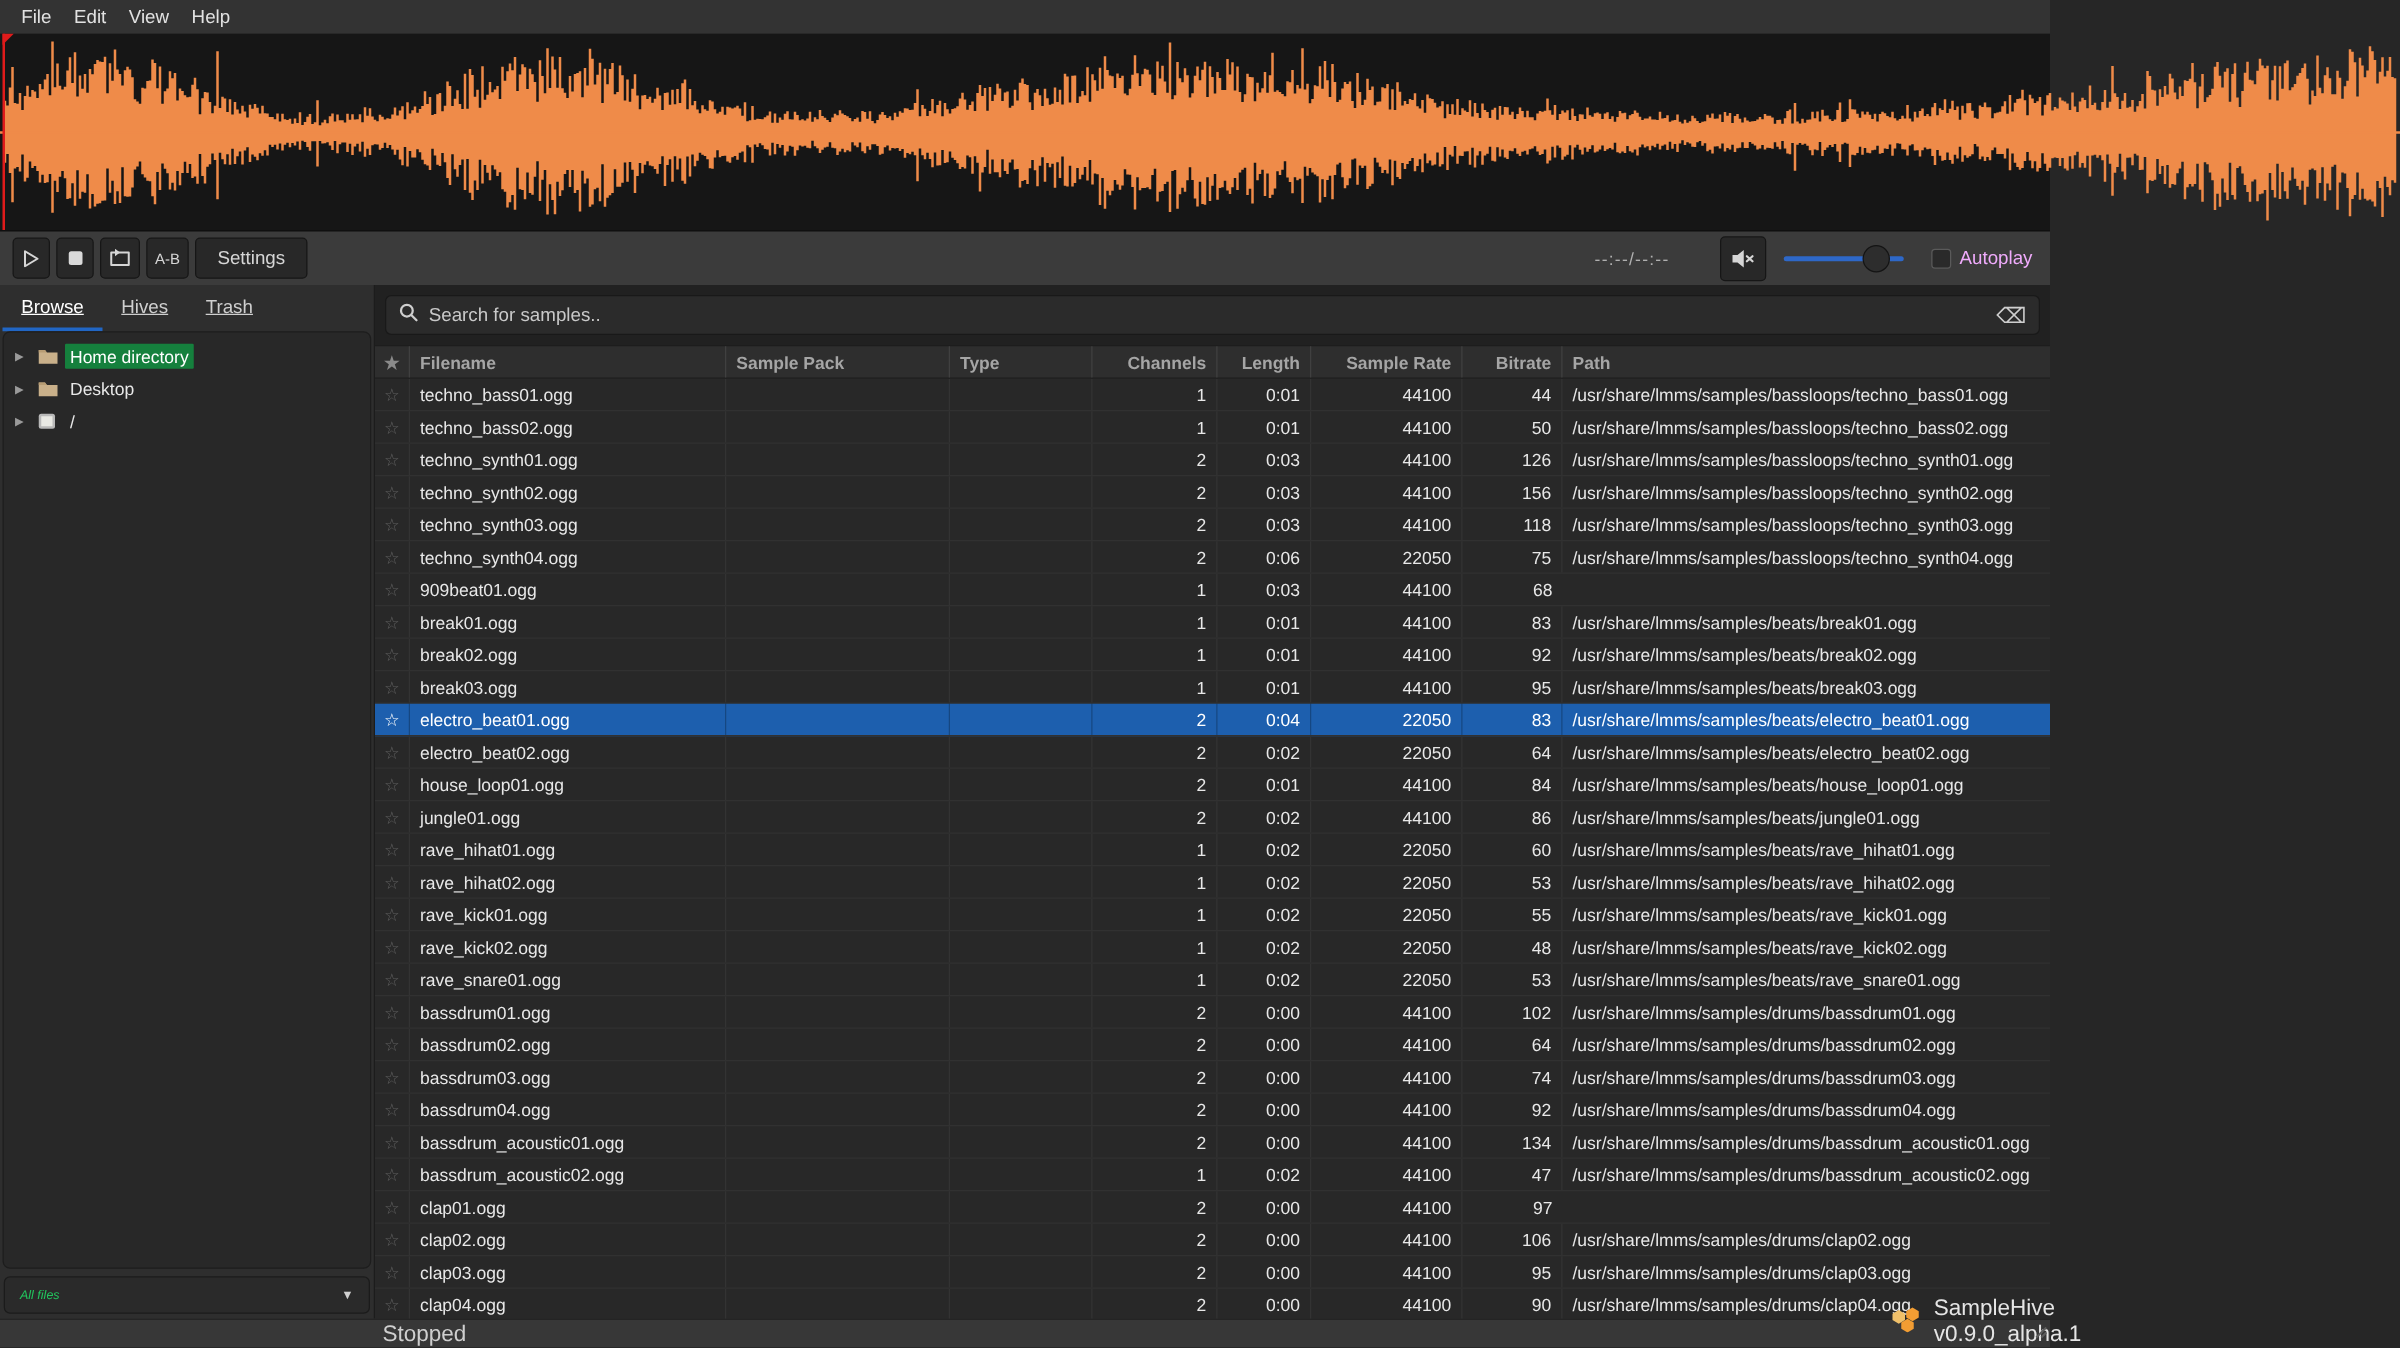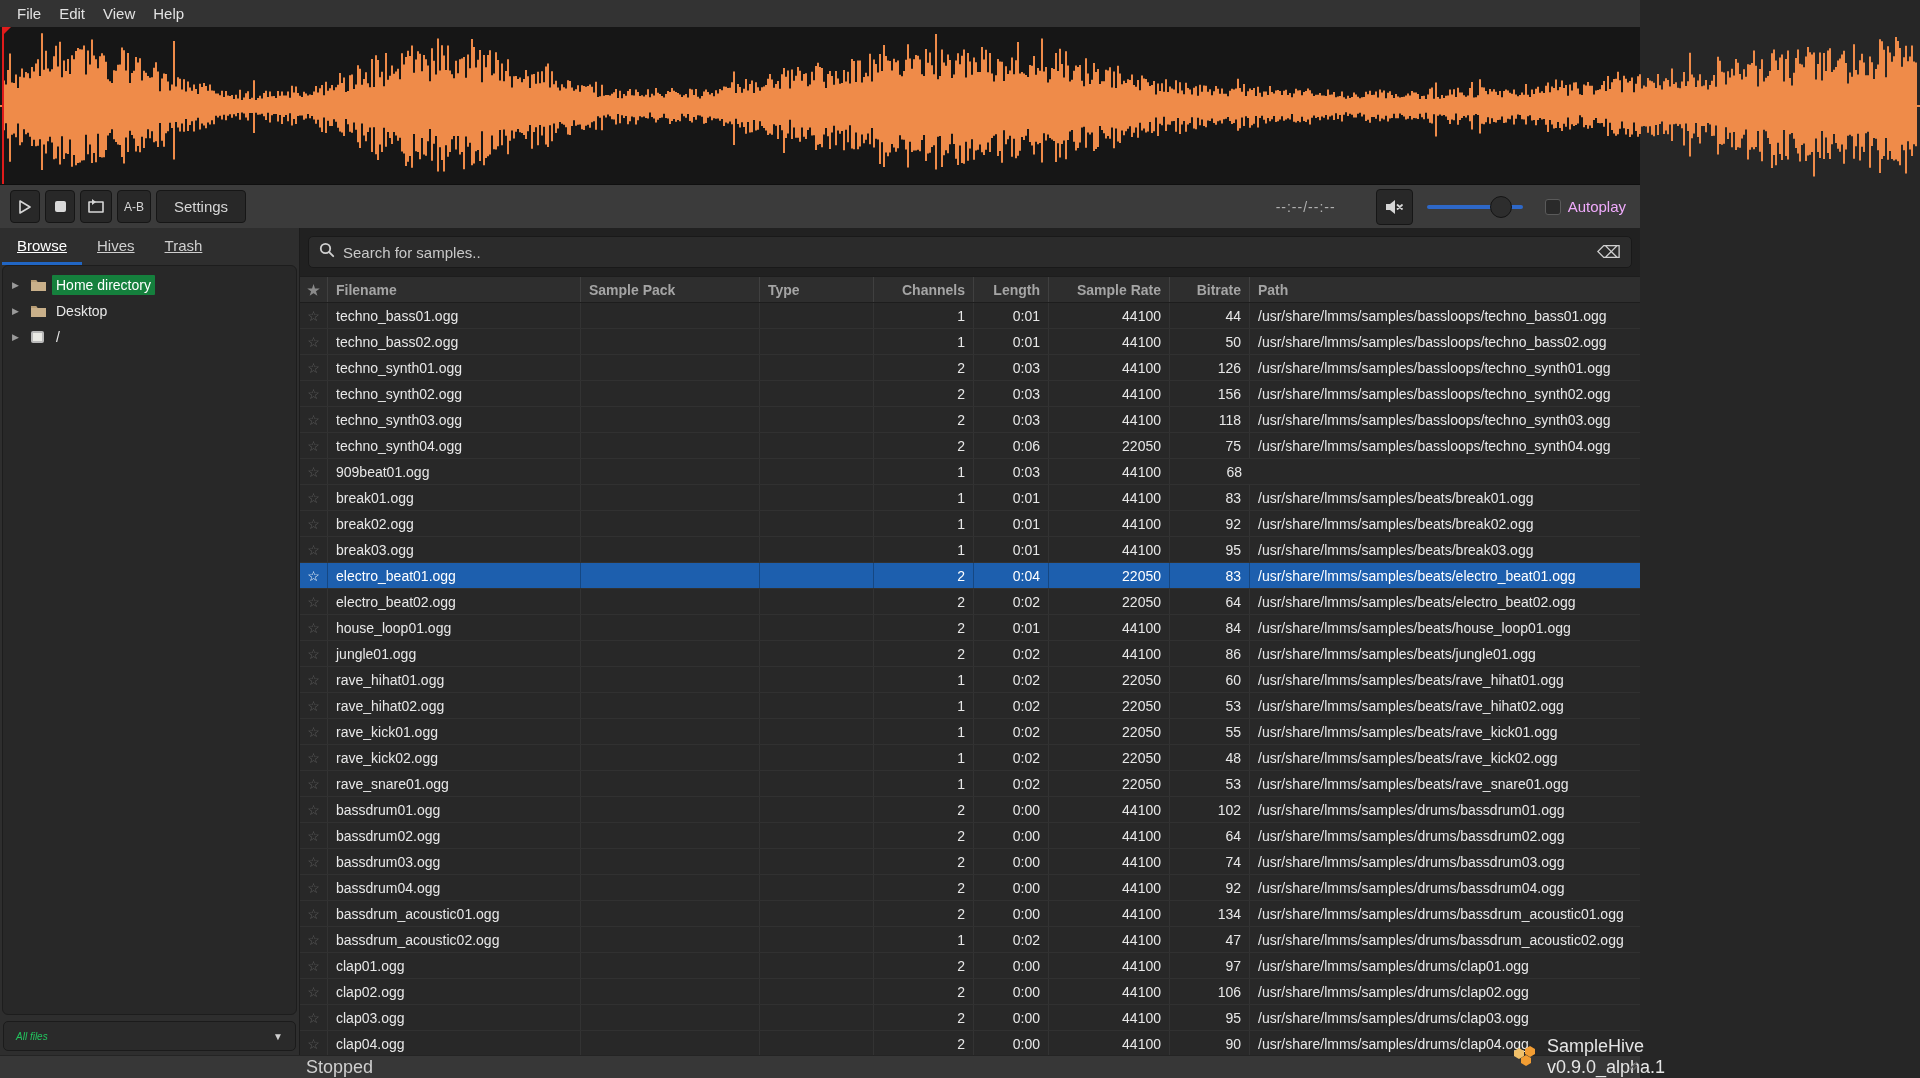--- a/index.html
+++ b/index.html
@@ -551,21 +551,20 @@
 
         <div class="trow grid-cols">
           <div class="c star">☆</div>
           <div class="c">clap01.ogg</div>
           <div class="c"></div>
           <div class="c"></div>
           <div class="c num">2</div>
           <div class="c num">0:00</div>
           <div class="c num">44100</div>
           <div class="c num">97</div>
-          <div class="c">/usr/share/lmms/samples/drums/clap01.ogg</div>
         </div>
 
         <div class="trow grid-cols">
           <div class="c star">☆</div>
           <div class="c">clap02.ogg</div>
           <div class="c"></div>
           <div class="c"></div>
           <div class="c num">2</div>
           <div class="c num">0:00</div>
           <div class="c num">44100</div>

